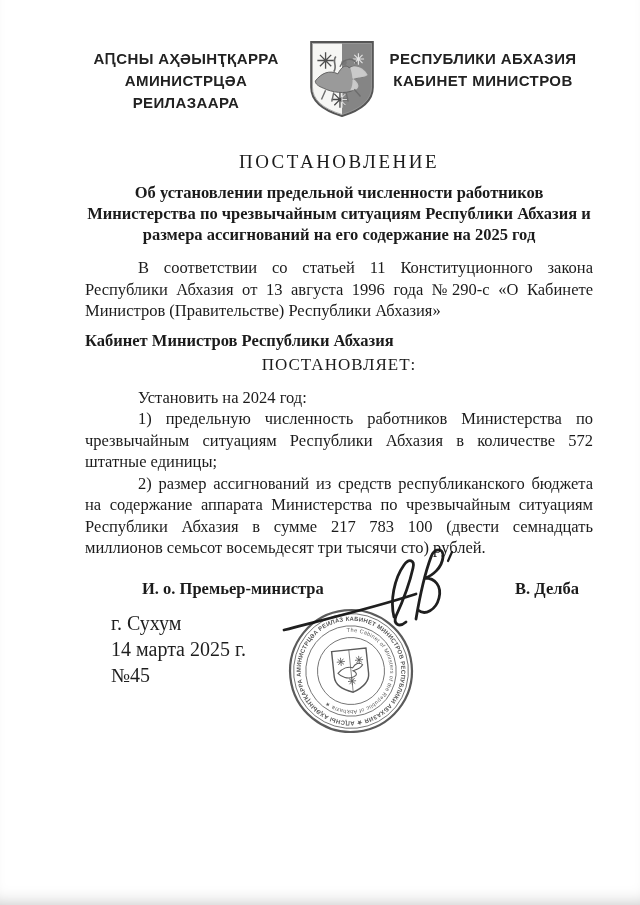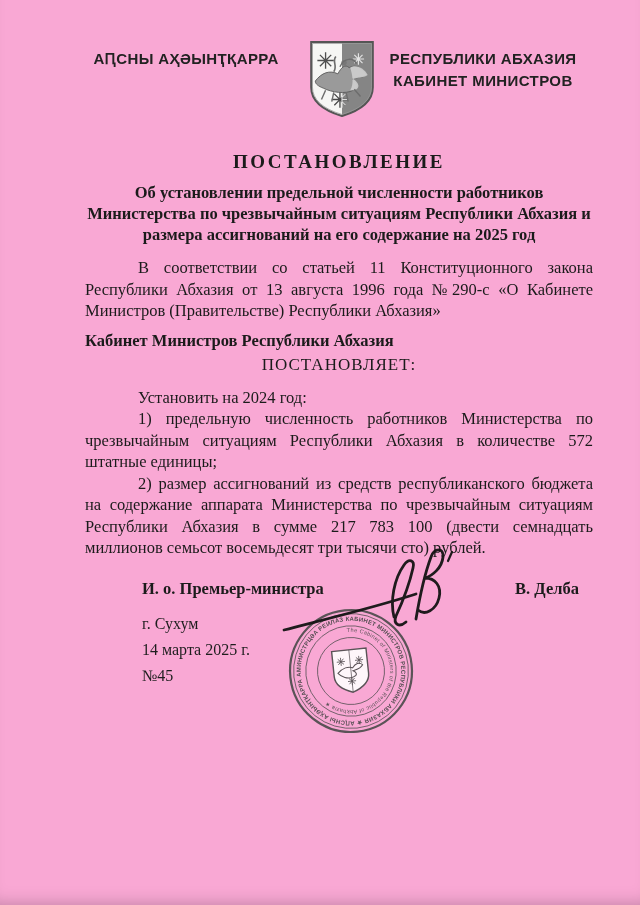--- a/index.html
+++ b/index.html
@@ -1,65 +1,66 @@
 <!DOCTYPE html>
 <html><head>
 <meta charset="utf-8">
 <style>
   html,body{margin:0;padding:0;background:#e8e8e8;}
   .page{
-    position:relative;width:640px;height:905px;background:#f9a8d4;
+    position:relative;width:640px;height:905px;background:#ffffff;
     font-family:"Liberation Serif",serif;color:#1b1b1b;overflow:hidden;
     box-shadow:inset 0 -14px 18px -14px rgba(0,0,0,.25);
   }
   
   .letterhead{
     position:absolute;top:40px;left:72px;right:58px;
     display:flex;justify-content:space-between;align-items:flex-start;
     font-family:"Liberation Sans",sans-serif;font-weight:bold;
   }
   .org-block{font-size:15px;line-height:22px;text-align:center;letter-spacing:.4px;color:#222;}
   .org-left{width:228px;margin-top:8px;}
   .org-right{width:198px;margin-top:8px;}
   .emblem{width:70px;height:78px;margin-top:0;}
   
   .content{position:absolute;left:85px;top:150px;width:508px;}
   .title{
-    text-align:center;font-weight:bold;font-size:19px;letter-spacing:2.5px;line-height:24px;
+    text-align:center;font-weight:normal;font-size:19px;letter-spacing:2.5px;line-height:24px;
   }
   .subject{
     margin-top:8px;text-align:center;font-weight:bold;font-size:16.5px;line-height:21px;
   }
   .preamble{
     margin:12px 0 0 0;text-align:justify;text-indent:53px;font-size:16.5px;line-height:21.5px;
   }
   .issuer{margin-top:8px;font-weight:bold;font-size:16.5px;line-height:21px;}
   .resolves{margin-top:3px;text-align:center;font-weight:normal;font-size:17px;letter-spacing:1px;line-height:21px;}
   .op{margin:0;text-align:justify;text-indent:53px;font-size:16.5px;line-height:21.5px;}
   .op.first{margin-top:12px;}
   
   .sig-row{
     margin-top:20px;display:flex;justify-content:space-between;
     padding-left:57px;padding-right:14px;font-weight:bold;font-size:16.5px;line-height:20px;
   }
-  .meta{margin-left:57px;font-size:16px;color:#1e1e1e;}
+  .meta{margin-left:26px;font-size:20px;color:#1e1e1e;}
   .meta div{margin-top:9px;line-height:17px;}
   .meta .first{margin-top:16px;}
   
   .seal{position:absolute;left:287px;top:607px;width:128px;height:128px;transform:rotate(-6deg);opacity:.9;}
   .scrawl{position:absolute;left:278px;top:545px;width:190px;height:100px;opacity:.95;}
 </style>
 </head>
 <body>
 
 <div class="page">
 
   <div class="letterhead">
     <div class="org-block org-left">
       <div>АԤСНЫ АҲӘЫНҬҚАРРА</div>
+      <div>АМИНИСТРЦӘА РЕИЛАЗААРА</div>
     </div>
 
     <svg class="emblem" viewBox="0 0 66 76">
       <defs>
         <clipPath id="shieldClip">
           <path d="M3,2 H63 V46 Q63,65 33,74 Q3,65 3,46 Z"></path>
         </clipPath>
       </defs>
       <path d="M3,2 H63 V46 Q63,65 33,74 Q3,65 3,46 Z" fill="#f6f6f4"></path>
       <rect x="33" y="0" width="33" height="76" fill="#858585" clip-path="url(#shieldClip)"></rect>

